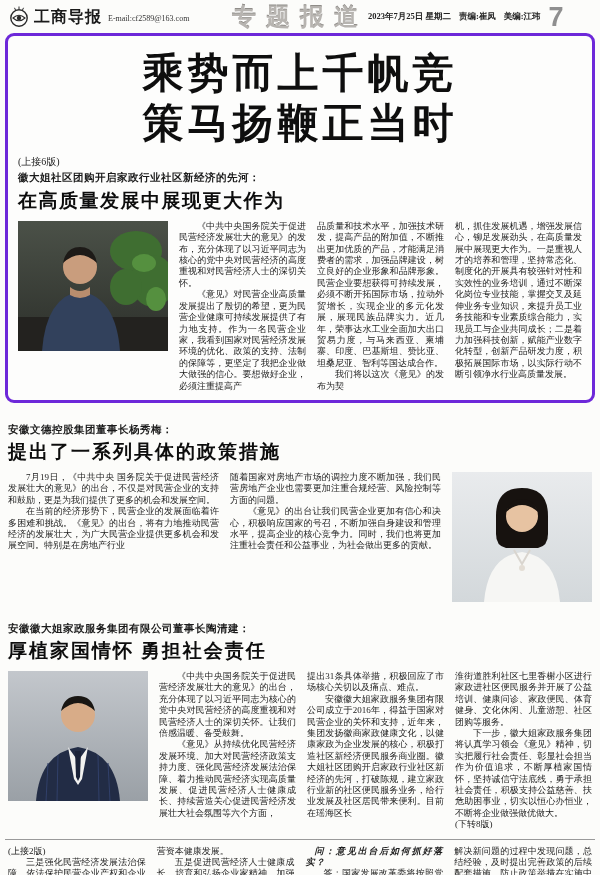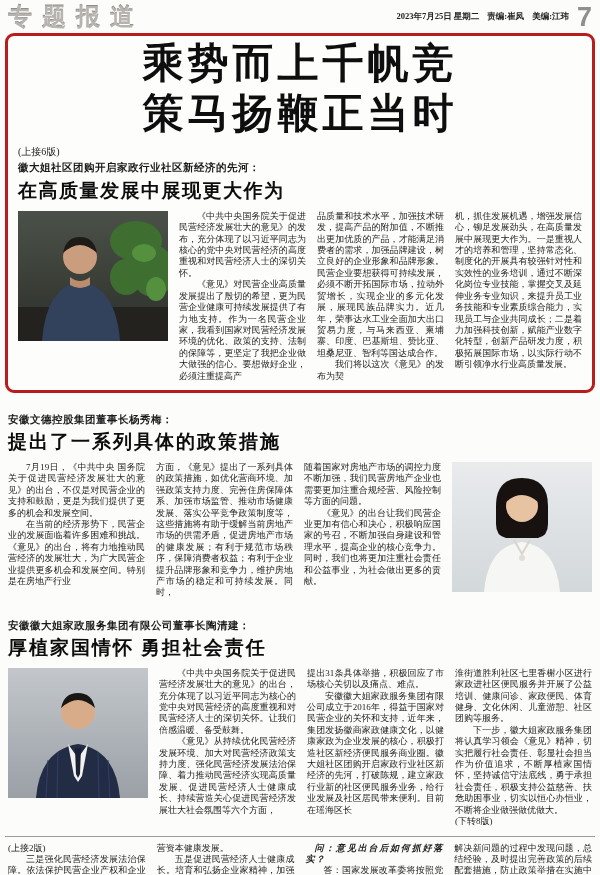--- a/index.html
+++ b/index.html
@@ -12,29 +12,29 @@
   }
   
   .masthead { display:flex; align-items:center; height:28px; padding:0 3px; }
   .mast-left { display:flex; align-items:center; gap:4px; flex:1; }
   .paper-name { font-size:16px; font-weight:bold; letter-spacing:1px; color:#1a1a1a; }
   .email { font-size:8px; color:#333; margin-left:2px; margin-top:3px; }
   .section-title {
     flex:0 0 auto; font-size:24px; font-weight:bold; letter-spacing:10px;
     color:#b7b4b0; text-shadow:0 1px 0 #fff, 0 -1px 0 #908d89;font-family:Liberation Serif, serif;
   }
-  .mast-right { flex:1; display:flex; justify-content:flex-end; align-items:center; gap:8px; }
+  .mast-right { flex:1; display:flex; justify-content:flex-start; align-items:center; gap:8px; }
   .mast-meta { font-size:8.5px; font-weight:bold; color:#222; white-space:nowrap; }
   .page-no { font-size:27px; font-weight:bold; color:#8f8f8f; line-height:1; font-family:"Liberation Sans",sans-serif; }
   .logo-svg { display:block; }
 
   
   .lead-box {
-    border:3px solid #b91c1c; border-radius:9px;
-    margin-top:2px; padding:0 10px 8px 10px; background:#fdfdfc;
+    border:3px solid #6d28d9; border-radius:9px;
+    margin-top:2px; padding:10px 10px 8px 10px; background:#fdfdfc;
   }
   .headline { text-align:center; font-weight:bold; color:#0e0e0e; font-size:41px; line-height:1.23; letter-spacing:4px; margin:2px 0 6px 0; }
   .continuation { font-size:10px; color:#222; }
   .kicker { font-size:10.5px; font-weight:bold; color:#1b1b1b; margin-top:2px; letter-spacing:0.5px; }
   .subhead { font-size:19px; font-weight:bold; color:#0d0d0d; letter-spacing:1.5px; margin:3px 0 7px 0; }
 
   .cols { display:flex; gap:11px; }
   .col { flex:1; min-width:0; }
   .body-text p { margin:0; font-size:9px; line-height:11.4px; text-align:justify; color:#1c1c1c; }
   .ind { text-indent:2em; }
@@ -50,20 +50,36 @@
   .divider { border:none; border-top:1.5px solid #9a9a9a; margin:8px 0 6px 0; }
   .bottom { display:flex; gap:11px; padding:0 3px; }
   .bottom .col p { font-size:9px; line-height:11.4px; }
   .cont-label { font-size:9px; margin-bottom:1px; }
   .question { font-weight:bold; font-style:italic; text-indent:1em; letter-spacing:1px; }
 </style>
 </head>
 <body>
 
 <div class="masthead">
+  <div class="mast-left">
+    <span>
+      <svg class="logo-svg" width="22" height="22" viewBox="0 0 22 22">
+        <circle cx="11" cy="12" r="8.2" fill="none" stroke="#2a2a2a" stroke-width="1.4"></circle>
+        <path d="M5 12 Q11 6.5 17 12 Q11 17.5 5 12 Z" fill="none" stroke="#2a2a2a" stroke-width="1.1"></path>
+        <circle cx="11" cy="12" r="2.2" fill="#2a2a2a"></circle>
+        <g stroke="#2a2a2a" stroke-width="1">
+          <line x1="11" y1="0.5" x2="11" y2="3"></line>
+          <line x1="6.5" y1="1.8" x2="7.5" y2="4"></line>
+          <line x1="15.5" y1="1.8" x2="14.5" y2="4"></line>
+        </g>
+      </svg>
+    </span>
+    <span class="paper-name">工商导报</span>
+    <span class="email">E-mail:cf2589@163.com</span>
+  </div>
   <div class="section-title">专题报道</div>
   <div class="mast-right">
     <span class="mast-meta">2023年7月25日  星期二</span>
     <span class="mast-meta">责编:崔凤</span>
     <span class="mast-meta">美编:江玮</span>
     <span class="page-no">7</span>
   </div>
 </div>
 
 <div class="lead-box">
@@ -114,23 +130,20 @@
   </div>
 </div>
 
 <div class="section">
   <div class="kicker">安徽文德控股集团董事长杨秀梅：</div>
   <div class="sec-headline">提出了一系列具体的政策措施</div>
   <div class="cols body-text">
     <div class="col">
       <p class="ind">7月19日，《中共中央 国务院关于促进民营经济发展壮大的意见》的出台，不仅是对民营企业的支持和鼓励，更是为我们提供了更多的机会和发展空间。</p>
       <p class="ind">在当前的经济形势下，民营企业的发展面临着许多困难和挑战。《意见》的出台，将有力地推动民营经济的发展壮大，为广大民营企业提供更多机会和发展空间。特别是在房地产行业</p>
-    </div>
-    <div class="col">
-      <p>方面，《意见》提出了一系列具体的政策措施，如优化营商环境、加强政策支持力度、完善住房保障体系、加强市场监管、推动市场健康发展、落实公平竞争政策制度等，这些措施将有助于缓解当前房地产市场的供需矛盾，促进房地产市场的健康发展；有利于规范市场秩序，保障消费者权益；有利于企业提升品牌形象和竞争力，维护房地产市场的稳定和可持续发展。同时，</p>
     </div>
     <div class="col">
       <p>随着国家对房地产市场的调控力度不断加强，我们民营房地产企业也需要更加注重合规经营、风险控制等方面的问题。</p>
       <p class="ind">《意见》的出台让我们民营企业更加有信心和决心，积极响应国家的号召，不断加强自身建设和管理水平，提高企业的核心竞争力。同时，我们也将更加注重社会责任和公益事业，为社会做出更多的贡献。</p>
     </div>
     <div class="photo">
       <svg width="140" height="130" viewBox="0 0 140 130">
         <defs>
           <linearGradient id="bg2" x1="0" y1="0" x2="0" y2="1">
             <stop offset="0" stop-color="#e9ebed"></stop>

